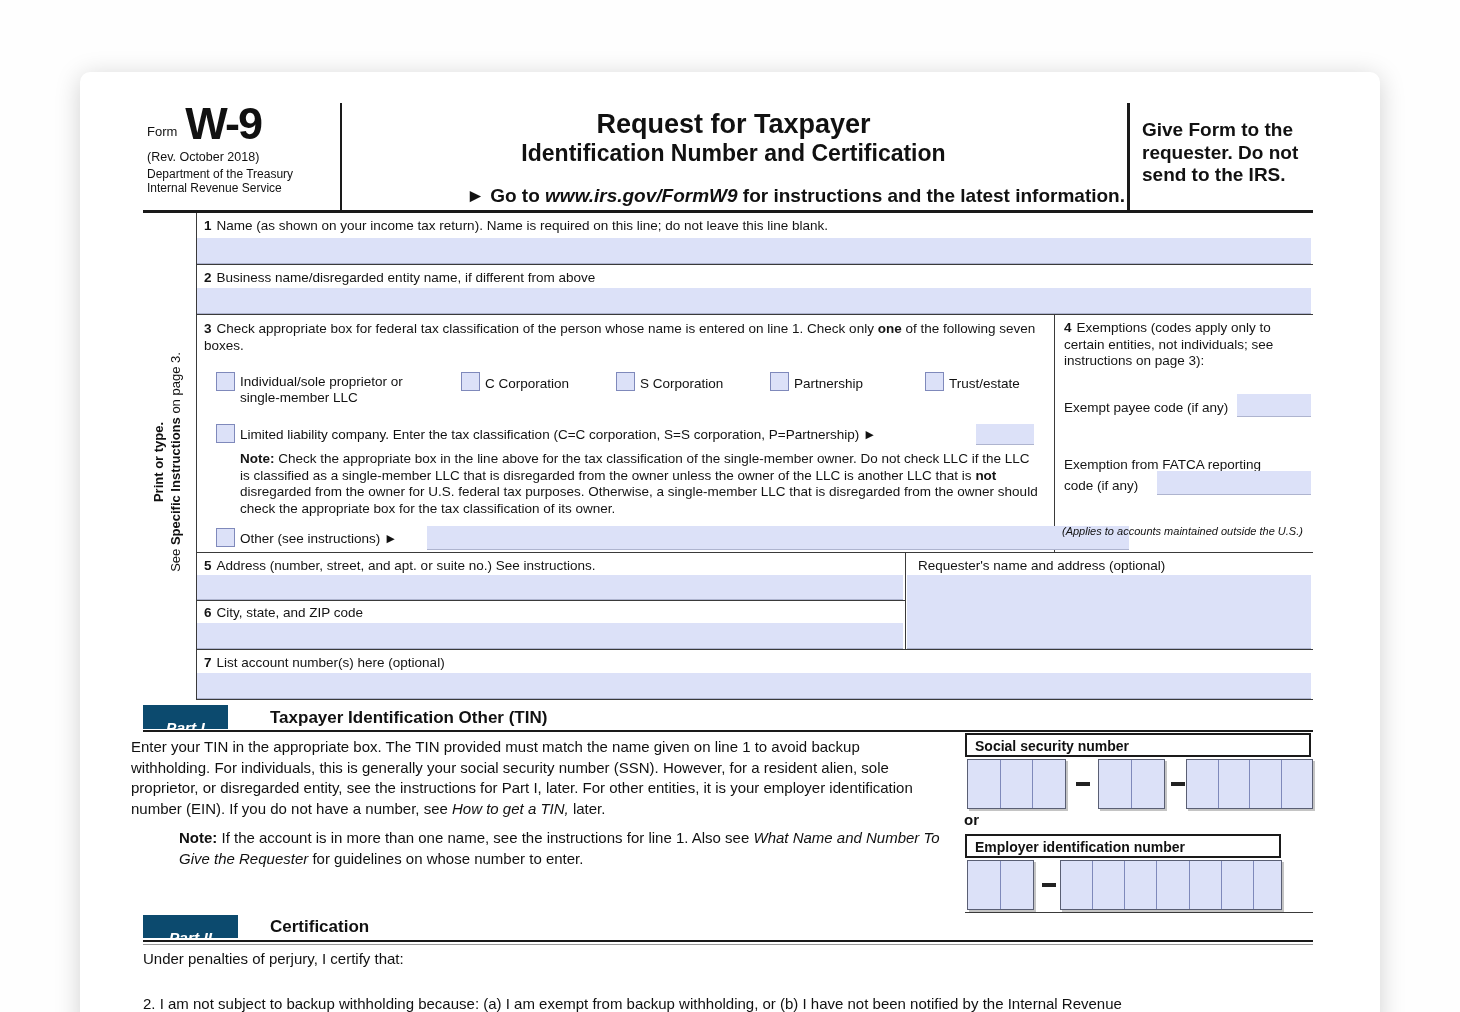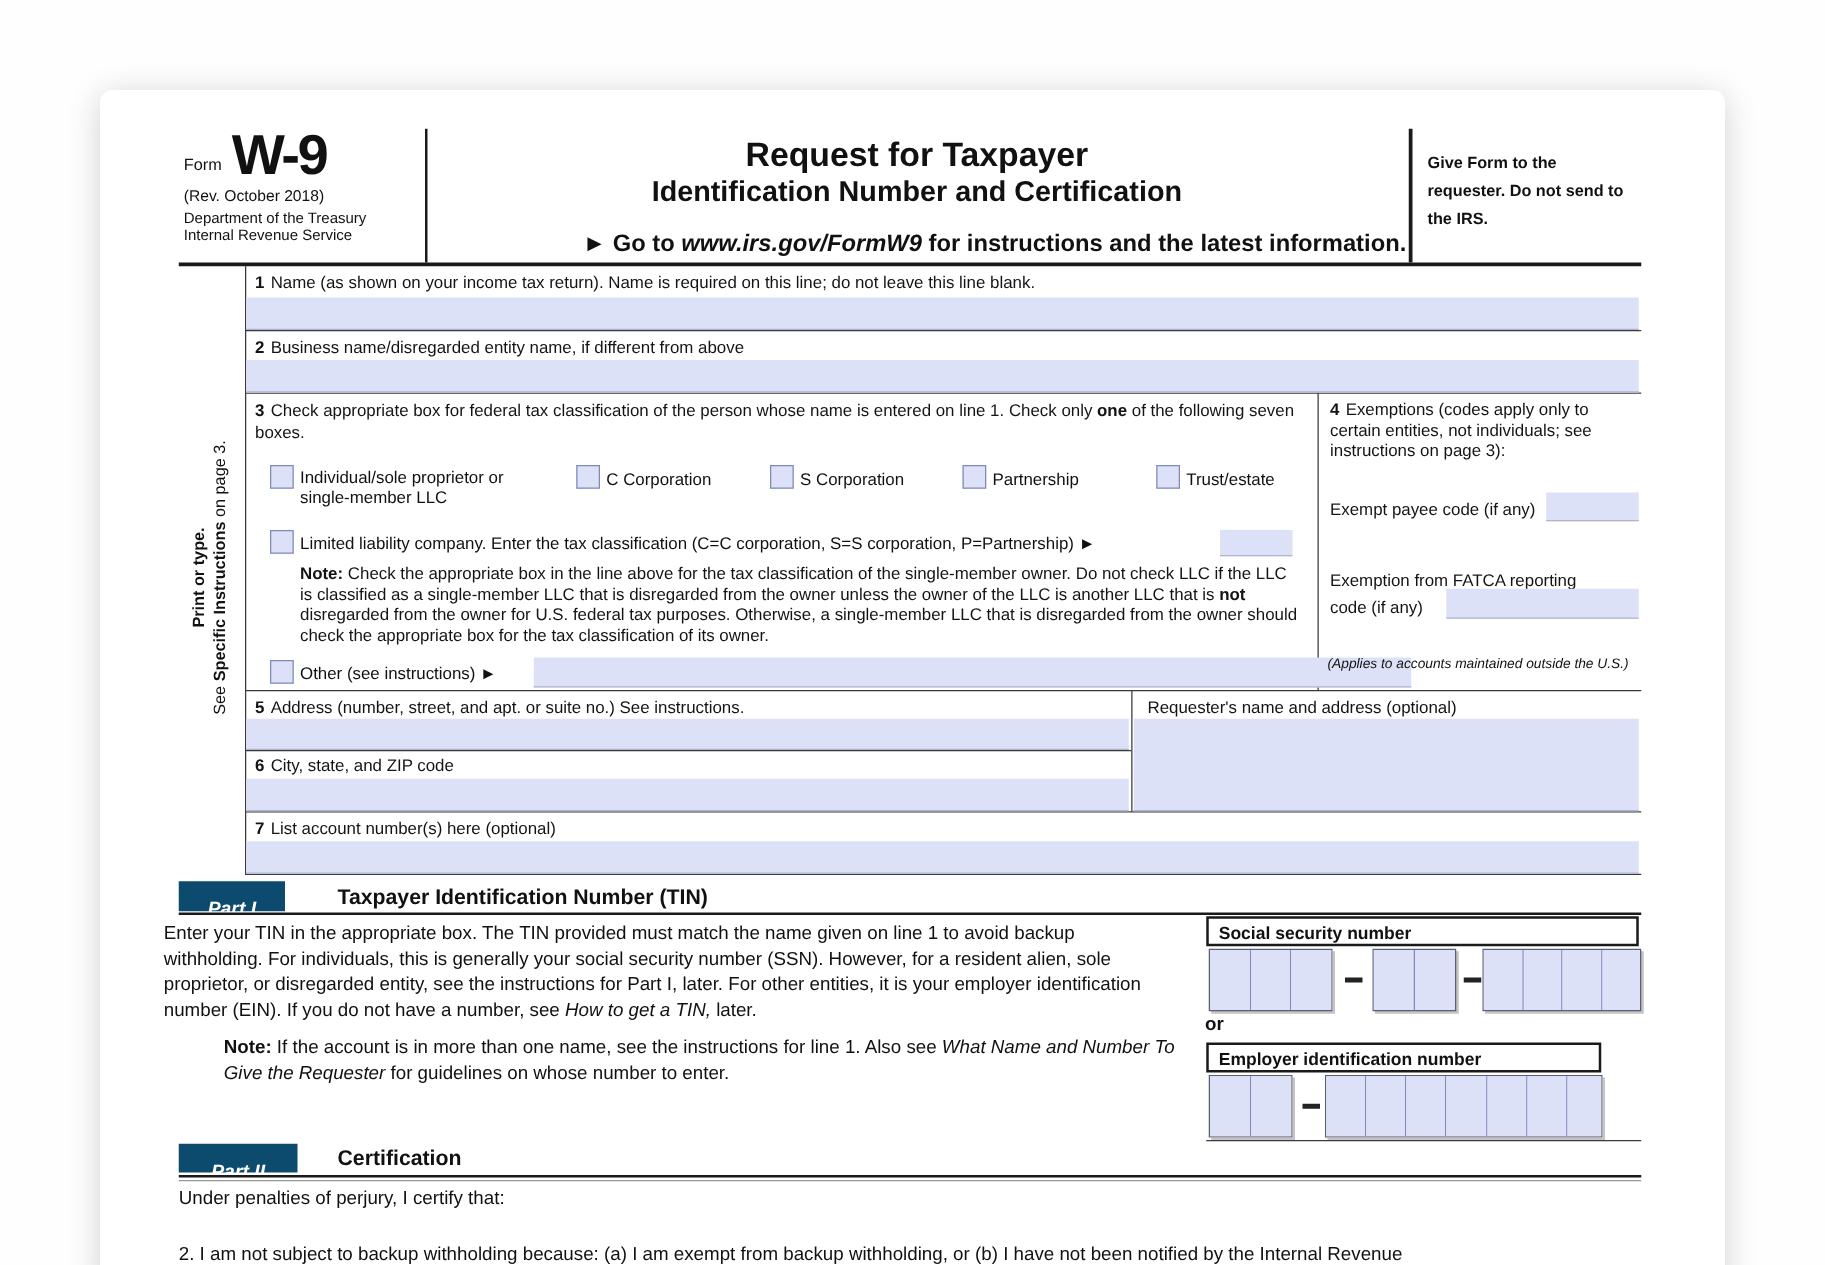--- a/index.html
+++ b/index.html
@@ -48,21 +48,21 @@
   <div class="abs" style="left:262px;top:38px;width:783px;text-align:center;">
     <div style="font-size:27px;font-weight:bold;line-height:29px;">Request for Taxpayer</div>
     <div style="font-size:23px;font-weight:bold;line-height:29px;">Identification Number and Certification</div>
     <div style="font-size:19px;font-weight:bold;margin-top:17px;text-align:right;">
       <span>►</span><span> Go to </span><span class="it">www.irs.gov/FormW9</span><span> for instructions and the latest information.</span>
     </div>
   </div>
 
   <div class="abs blk" style="left:1047px;top:31px;width:2.5px;height:107px;"></div>
 
-  <div class="abs" style="left:1062px;top:47px;width:168px;font-size:13px;font-weight:bold;line-height:22.5px;">Give Form to the requester. Do not send to the IRS.</div>
+  <div class="abs" style="left:1062px;top:47px;width:168px;font-size:19px;font-weight:bold;line-height:22.5px;">Give Form to the requester. Do not send to the IRS.</div>
 
   <div class="abs blk" style="left:63px;top:138px;width:1170px;height:3px;"></div>
 
   <div class="abs rot" style="left:-75px;top:370px;width:330px;height:40px;">
     <div class="bd">Print or type.</div>
     <div><span>See </span><span class="bd">Specific Instructions</span><span> on page 3.</span></div>
   </div>
 
   <div class="abs hline" style="left:116px;top:141px;width:1px;height:487px;"></div>
   <div class="abs hline" style="left:116px;top:192px;width:1117px;height:1px;"></div>
@@ -137,21 +137,21 @@
     <span class="num">6</span><span>City, state, and ZIP code</span>
   </div>
   <div class="abs field" style="left:117px;top:551px;width:706px;height:25px;"></div>
 
   <div class="abs lbl" style="left:124px;top:583px;">
     <span class="num">7</span><span>List account number(s) here (optional)</span>
   </div>
   <div class="abs field" style="left:117px;top:601px;width:1114px;height:25px;"></div>
 
   <div class="abs part-box" style="left:63px;top:633px;width:85px;height:24px;">Part I</div>
-  <div class="abs part-title" style="left:190px;top:636px;">Taxpayer Identification Number (TIN)</div>
+  <div class="abs part-title" style="left:190px;top:636px;">Taxpayer Identification Other (TIN)</div>
   <div class="abs blk" style="left:63px;top:658px;width:1170px;height:2px;"></div>
 
   <div class="abs body-txt" style="left:51px;top:665px;width:812px;">
     <div><span>Enter your TIN in the appropriate box. The TIN provided must match the name given on line 1 to avoid backup withholding. For individuals, this is generally your social security number (SSN). However, for a resident alien, sole proprietor, or disregarded entity, see the instructions for Part I, later. For other entities, it is your employer identification number (EIN). If you do not have a number, see </span><span class="it">How to get a TIN,</span><span> later.</span></div>
     <div style="margin-top:9px;margin-left:48px;"><span class="bd">Note:</span><span> If the account is in more than one name, see the instructions for line 1. Also see </span><span class="it">What Name and Number To Give the Requester</span><span> for guidelines on whose number to enter.</span></div>
   </div>
 
   <div class="abs tin-label" style="left:885px;top:661px;width:346px;height:24px;">Social security number</div>
 
   <div class="abs dgroup" style="left:887px;top:687px;width:99px;">

